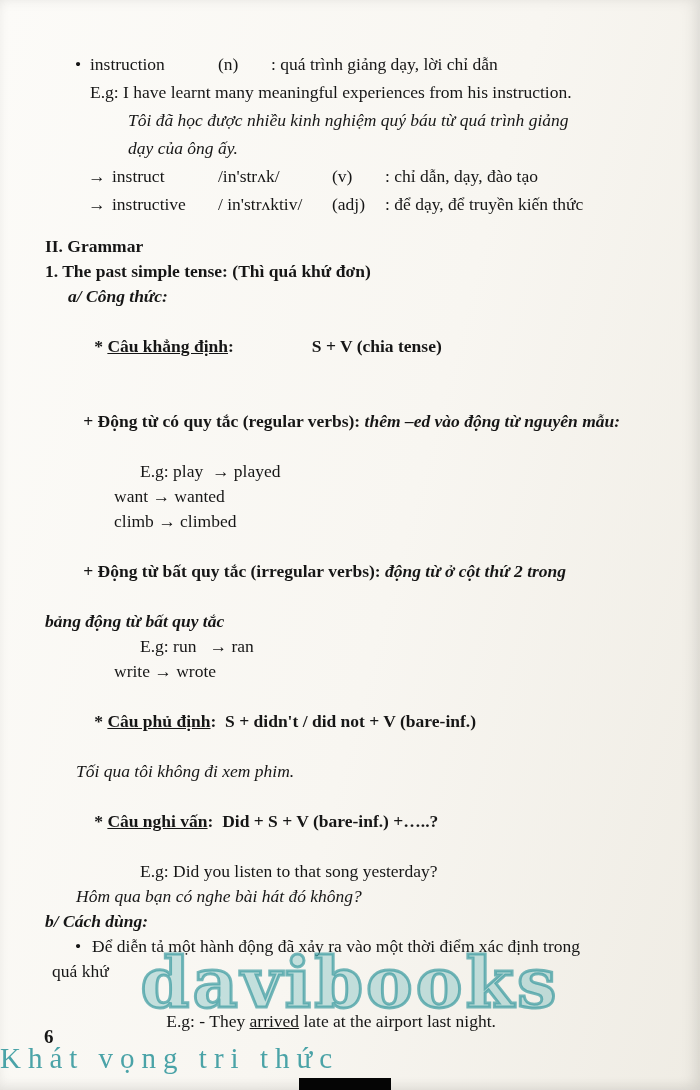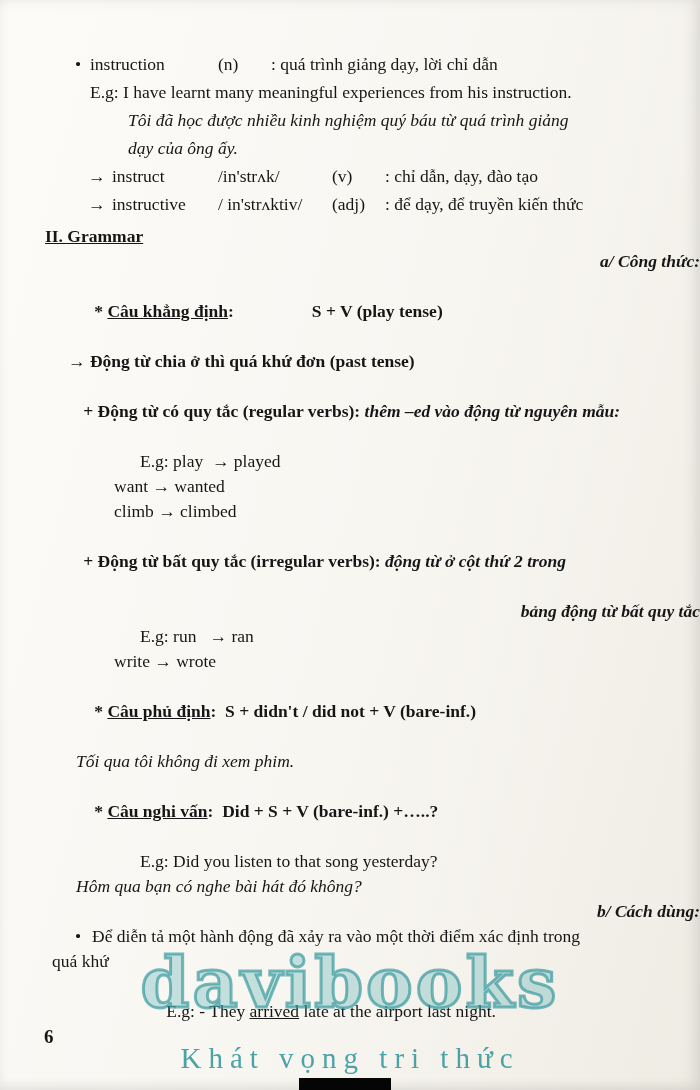--- a/index.html
+++ b/index.html
@@ -11,21 +11,21 @@
     box-shadow:inset -7px 0 14px rgba(0,0,0,0.07), inset 0 -5px 12px rgba(0,0,0,0.05);
     font-family:"Liberation Serif","DejaVu Serif",serif;
     font-size:17.5px; color:#161616;
   }
   .doc { position:relative; z-index:1; padding-top:50px; }
   .line { line-height:25px; white-space:pre-wrap; }
   .vocab-lh { line-height:28px; }
   .b { font-weight:bold; }
   .i { font-style:italic; }
   .u { text-decoration:underline; }
-  .bi { font-weight:bold; font-style:italic;text-align:right; }
+  .bi { font-weight:bold; font-style:italic; }
 
   
   .vocab-row { display:flex; padding-left:75px; }
   .vocab-row .marker { width:15px; flex:0 0 auto; }
   .vocab-row .v-word { width:128px; flex:0 0 auto; }
   .vocab-row.derived { padding-left:88px; }
   .vocab-row.derived .marker { width:24px; }
   .vocab-row.derived .v-word { width:106px; }
   .v-ipa { width:114px; flex:0 0 auto; }
   .v-pos { width:53px; flex:0 0 auto; }
@@ -36,34 +36,34 @@
   .ind-star     { padding-left:68px; }
   .ind-plus     { padding-left:57px; }
   .ind-eg       { padding-left:140px; }
   .ind-eg2      { padding-left:114px; }
   .ind-trans    { padding-left:76px; }
   .ind-eg-vocab { padding-left:90px; }
   .ind-trans-vocab { padding-left:128px; }
   .use-row { display:flex; padding-left:75px; }
   .use-row .marker { width:17px; flex:0 0 auto; }
   .ind-use2 { padding-left:52px; }
-  .mt6 { margin-top:6px;text-decoration:underline; }
+  .mt6 { margin-top:16px; }
   .formula-gap { margin-left:78px; }
 
   
   .page-num { position:absolute; z-index:3; left:44px; top:1026px; font-weight:bold; font-size:19px; }
   .wm-brand {
     position:absolute; z-index:2; left:0; right:0; top:948px; text-align:center;
     font-family:"DejaVu Serif","Liberation Serif",serif; font-weight:bold;
     font-size:70px; letter-spacing:3px; line-height:1;
     color:rgba(72,168,172,0.30); -webkit-text-stroke:3px rgba(44,148,154,0.65);
     pointer-events:none;
   }
   .wm-slogan {
-    position:absolute; z-index:2; left:0; right:0; top:1042px; text-align:center;
+    position:absolute; z-index:2; left:0; right:0; top:1042px; text-align:left;
     font-size:29px; letter-spacing:7px; color:rgba(44,148,154,0.85);
     pointer-events:none;
   }
   .scan-bar { position:absolute; z-index:4; left:299px; bottom:0; width:92px; height:12px; background:#050505; }
 </style>
 </head>
 <body>
 
 <div class="page">
   <div class="doc">
@@ -86,26 +86,26 @@
     </div>
     <div class="line vocab-lh vocab-row derived">
       <span class="marker">→</span>
       <span class="v-word">instructive</span>
       <span class="v-ipa">/ in'strʌktiv/</span>
       <span class="v-pos">(adj)</span>
       <span class="v-meaning">: để dạy, để truyền kiến thức</span>
     </div>
 
     <div class="line ind-h b mt6">II. Grammar</div>
+    <div class="line ind-h b">1. The past simple tense: (Thì quá khứ đơn)</div>
     <div class="line ind-star bi">a/ Công thức:</div>
 
     <div class="line ind-star b">
-      <span>* </span><span class="u">Câu khẳng định</span><span>:</span><span class="formula-gap">S + V (play tense)</span>
+      <span>* </span><span class="u">Câu khẳng định</span><span>:</span><span class="formula-gap">S + V (chia tense)</span>
     </div>
-    <div class="line ind-star b">→ Động từ chia ở thì quá khứ đơn (past tense)</div>
 
     <div class="line ind-plus">
       <span class="b">+ Động từ có quy tắc (regular verbs): </span><span class="bi">thêm –ed vào động từ nguyên mẫu:</span>
     </div>
     <div class="line ind-eg">E.g: play  → played</div>
     <div class="line ind-eg2">want → wanted</div>
     <div class="line ind-eg2">climb → climbed</div>
 
     <div class="line ind-plus">
       <span class="b">+ Động từ bất quy tắc (irregular verbs): </span><span class="bi">động từ ở cột thứ 2 trong</span>

